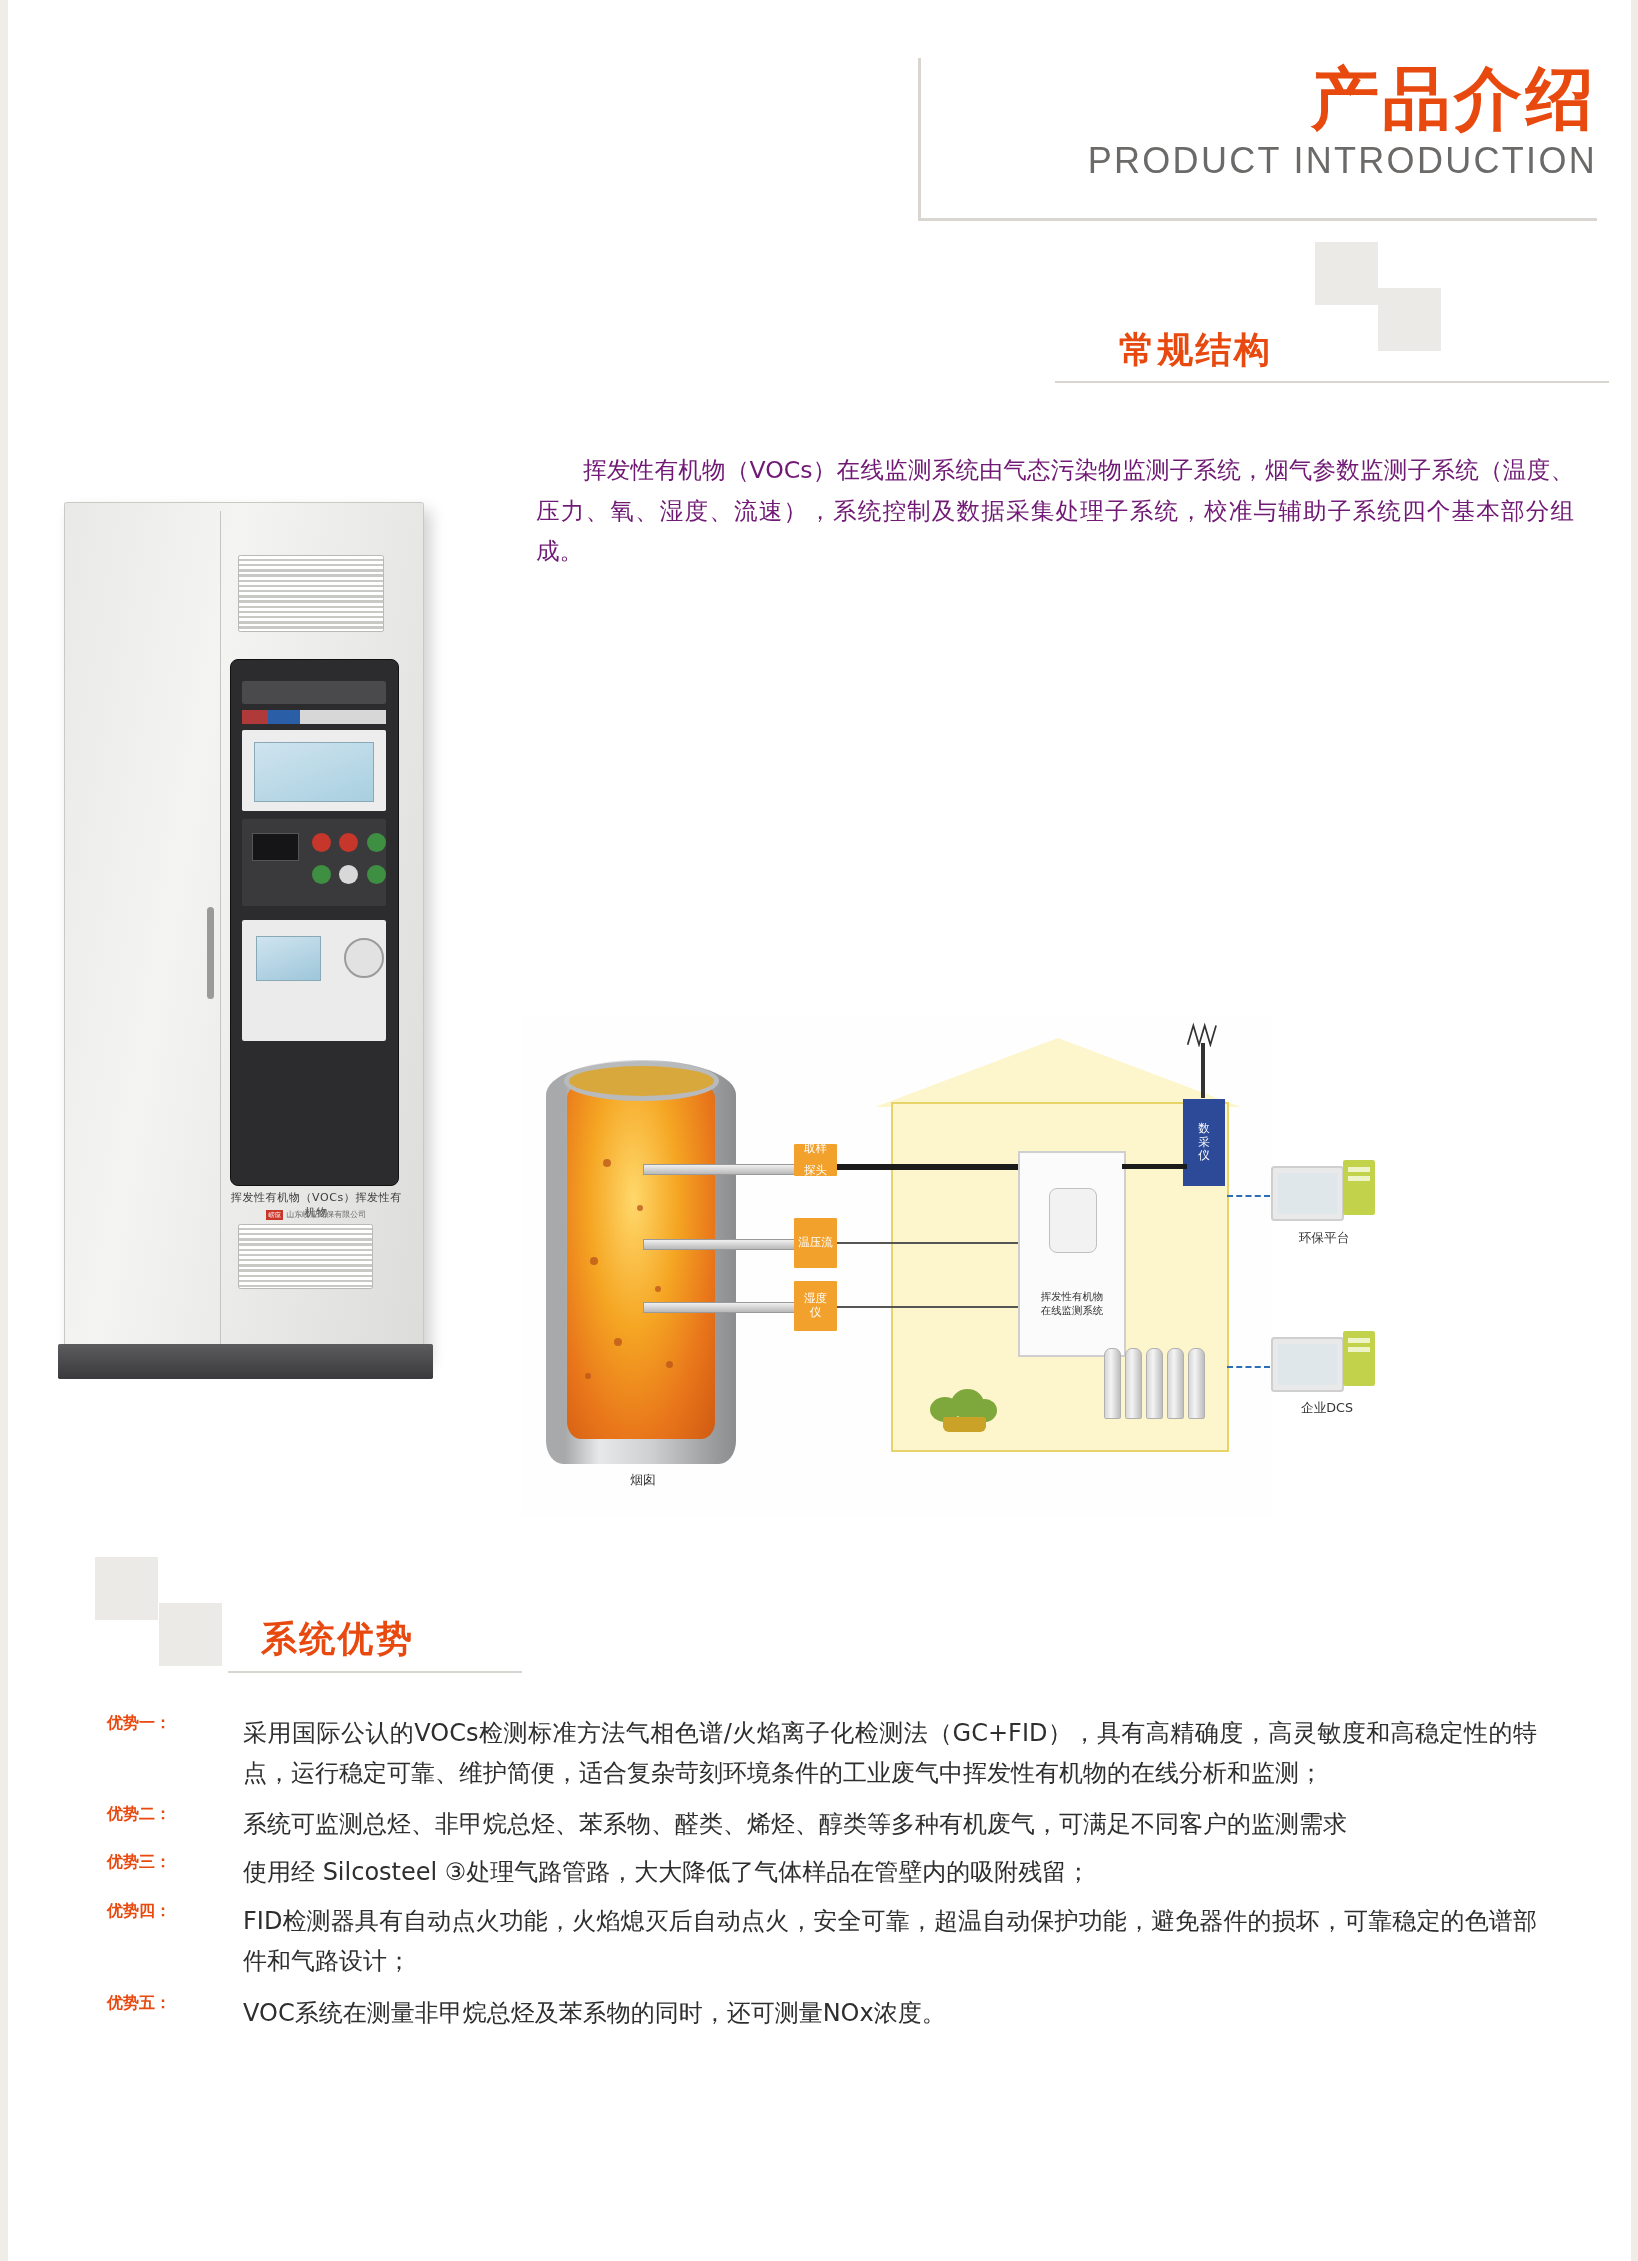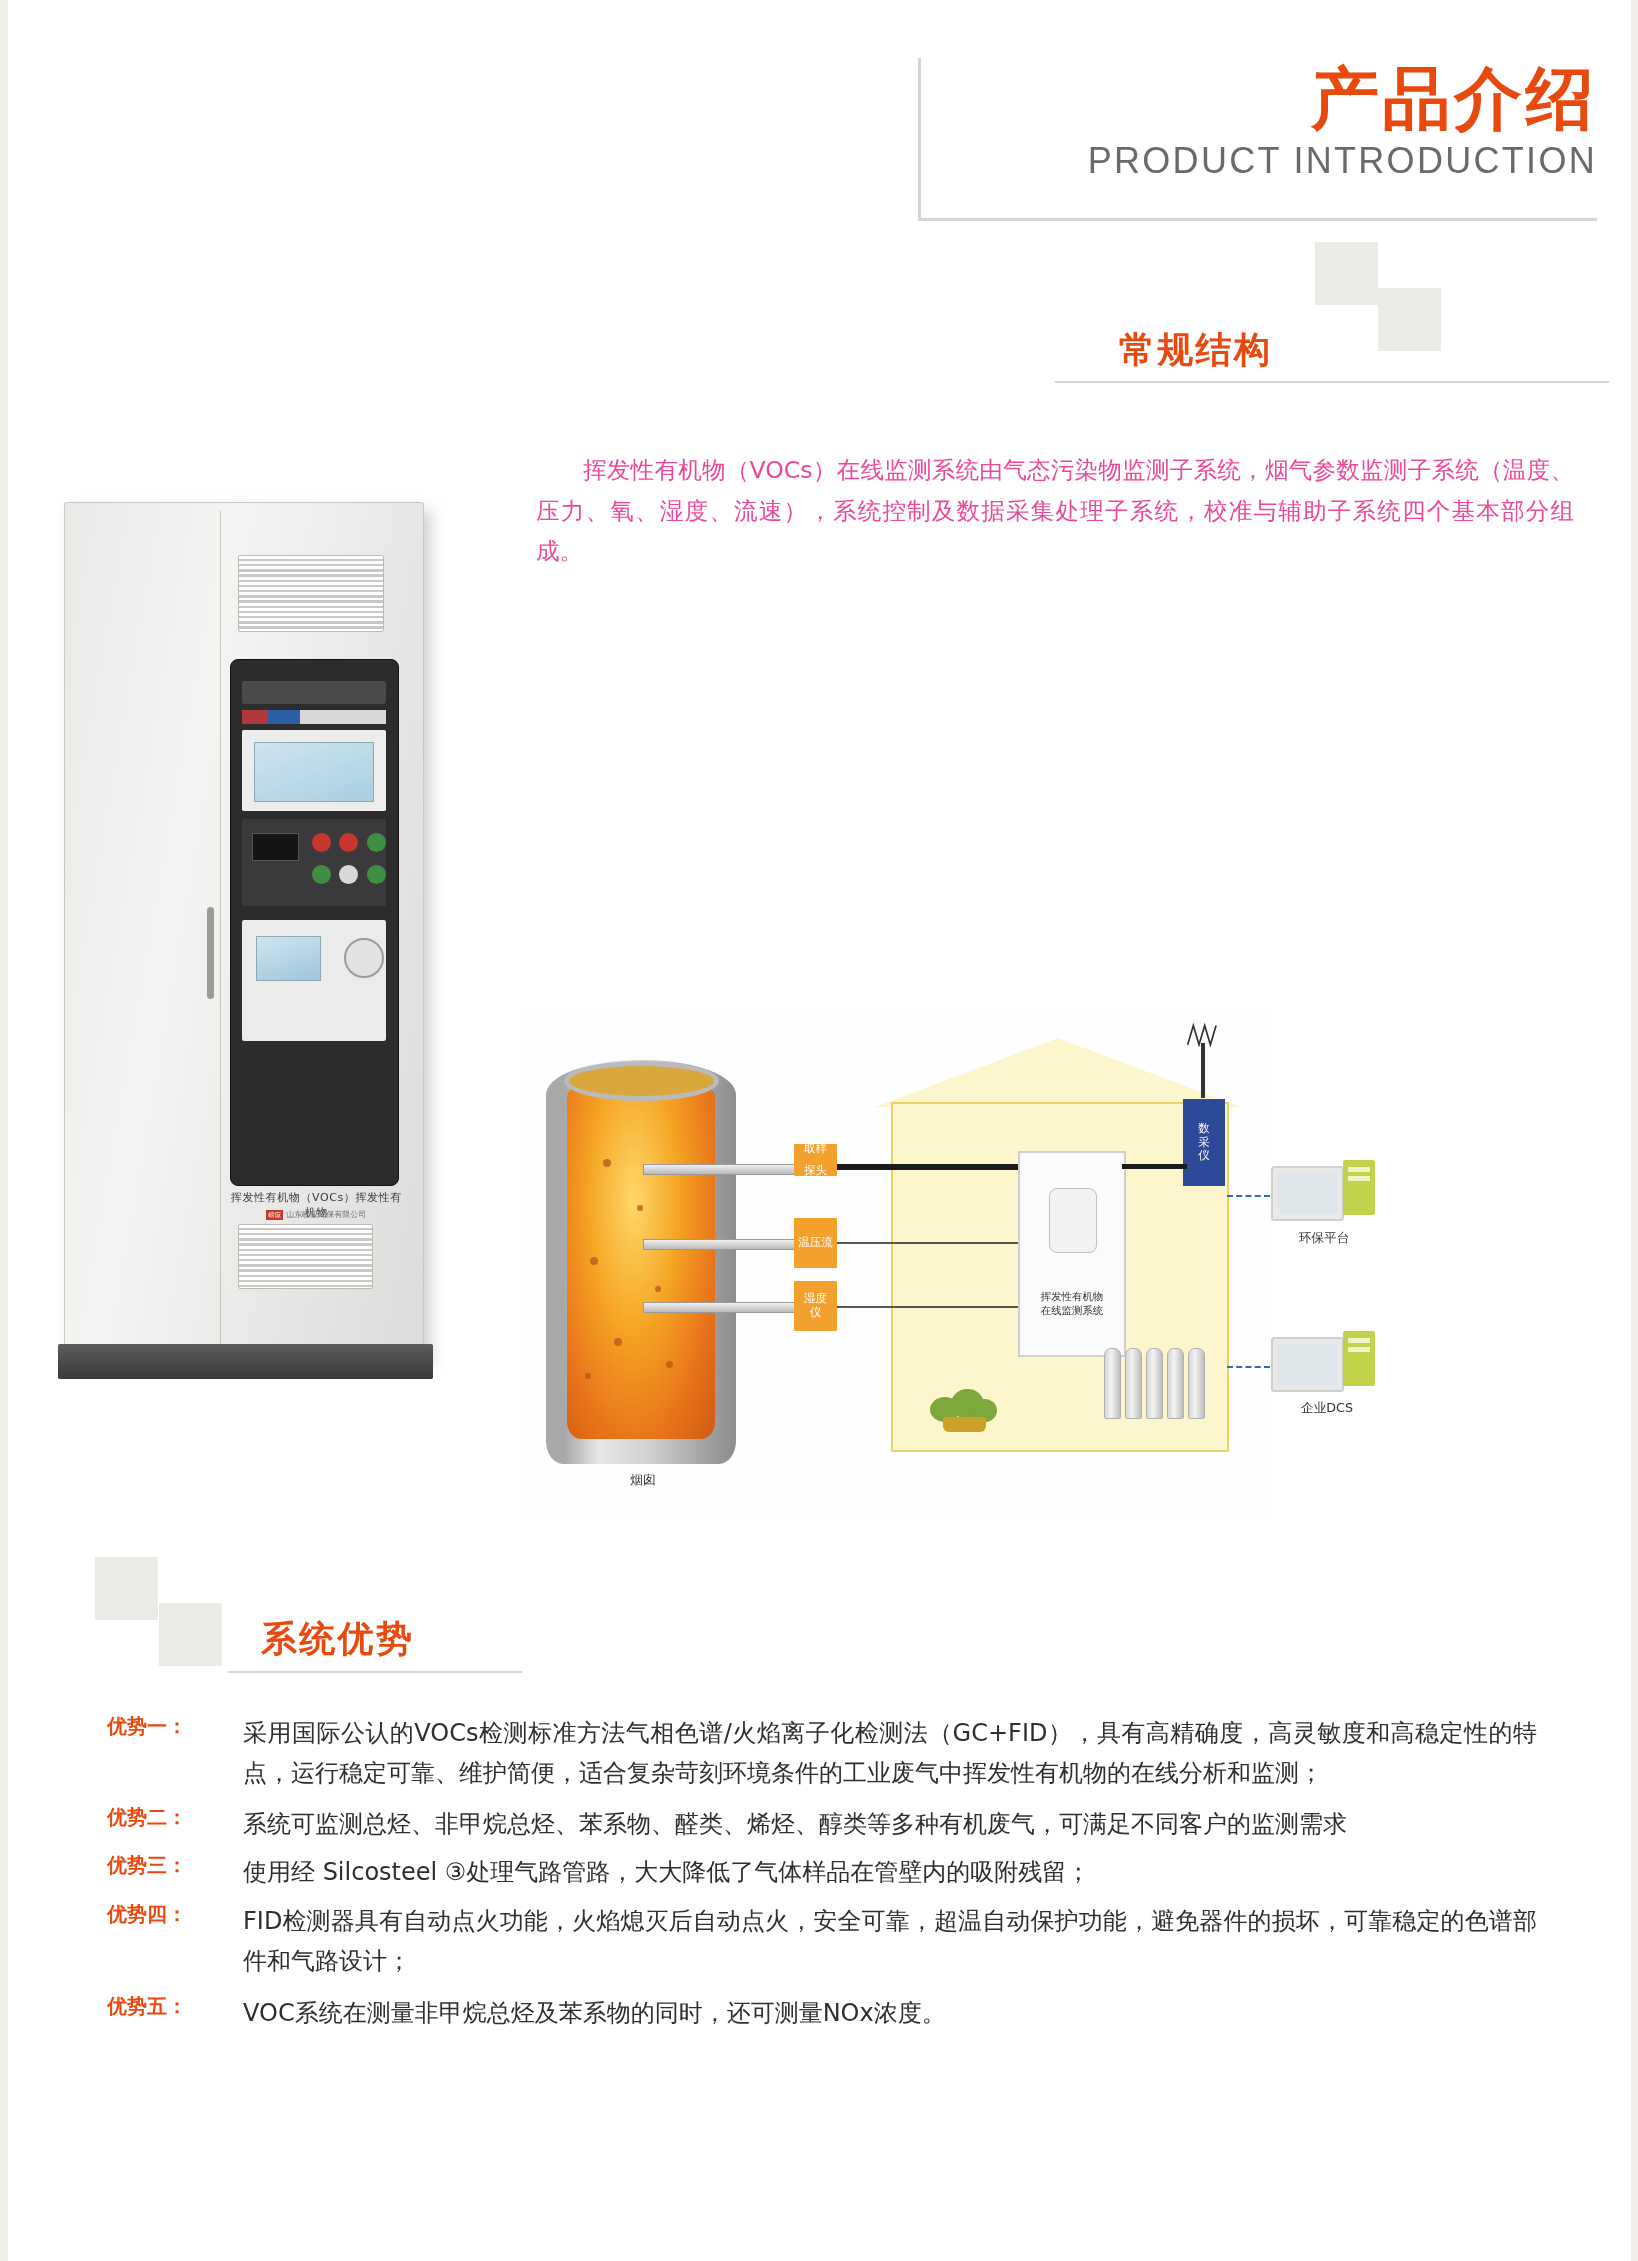--- a/index.html
+++ b/index.html
@@ -47,21 +47,21 @@
     position:absolute;
     font-size:36px; font-weight:bold; color:#e8490f;
     letter-spacing:2.3px;
     font-family:"DejaVu Sans", sans-serif;
   }
   .sec-underline { position:absolute; height:2.3px; background:#d9d5d0; }
 
   
   .para {
     position:absolute;
-    font-size:23.6px; line-height:1.72; color:#ec4899;
+    font-size:23.6px; line-height:1.72; color:#701a75;
     text-align:justify;
     font-family:"DejaVu Sans", sans-serif;
     text-indent:47px;
   }
 
   
   .cab-wrap { position:absolute; left:58px; top:496px; width:392px; height:900px; }
   .cab-body {
     position:absolute; left:5.8px; top:5.8px; width:358px; height:854px;
     background:linear-gradient(100deg,#e9e9e7 0%,#f4f4f2 35%,#dcdcda 100%);
@@ -172,21 +172,21 @@
   .bush .b { position:absolute; border-radius:50%; background:#7fa83c; }
   .bush .pot { position:absolute; left:17.3px; top:33px; width:43px; height:15px; background:#c9a227; border-radius:2.3px 2.3px 5.8px 5.8px; }
   .antenna { position:absolute; left:679px; top:28px; width:3.5px; height:55px; background:#333; }
   .ant-zig { position:absolute; left:663px; top:7px; width:36px; height:25px; }
   .diag-cap { position:absolute; font-size:12.7px; color:#333; text-align:center; font-family:"DejaVu Sans", sans-serif; }
 
   
   .adv-row { position:absolute; width:1430px; }
   .adv-key {
     position:absolute; left:0; top:0; width:133px;
-    color:#e8490f; font-weight:bold; font-size:20px;
+    color:#e8490f; font-weight:bold; font-size:16px;
     font-family:"DejaVu Sans", sans-serif;
   }
   .adv-val {
     position:absolute; left:136px; top:0; width:1294px;
     color:#2e2e2e; font-size:24px; line-height:1.68;
     font-family:"DejaVu Sans", sans-serif; text-align:justify;
   }
 </style>
 </head>
 <body>

